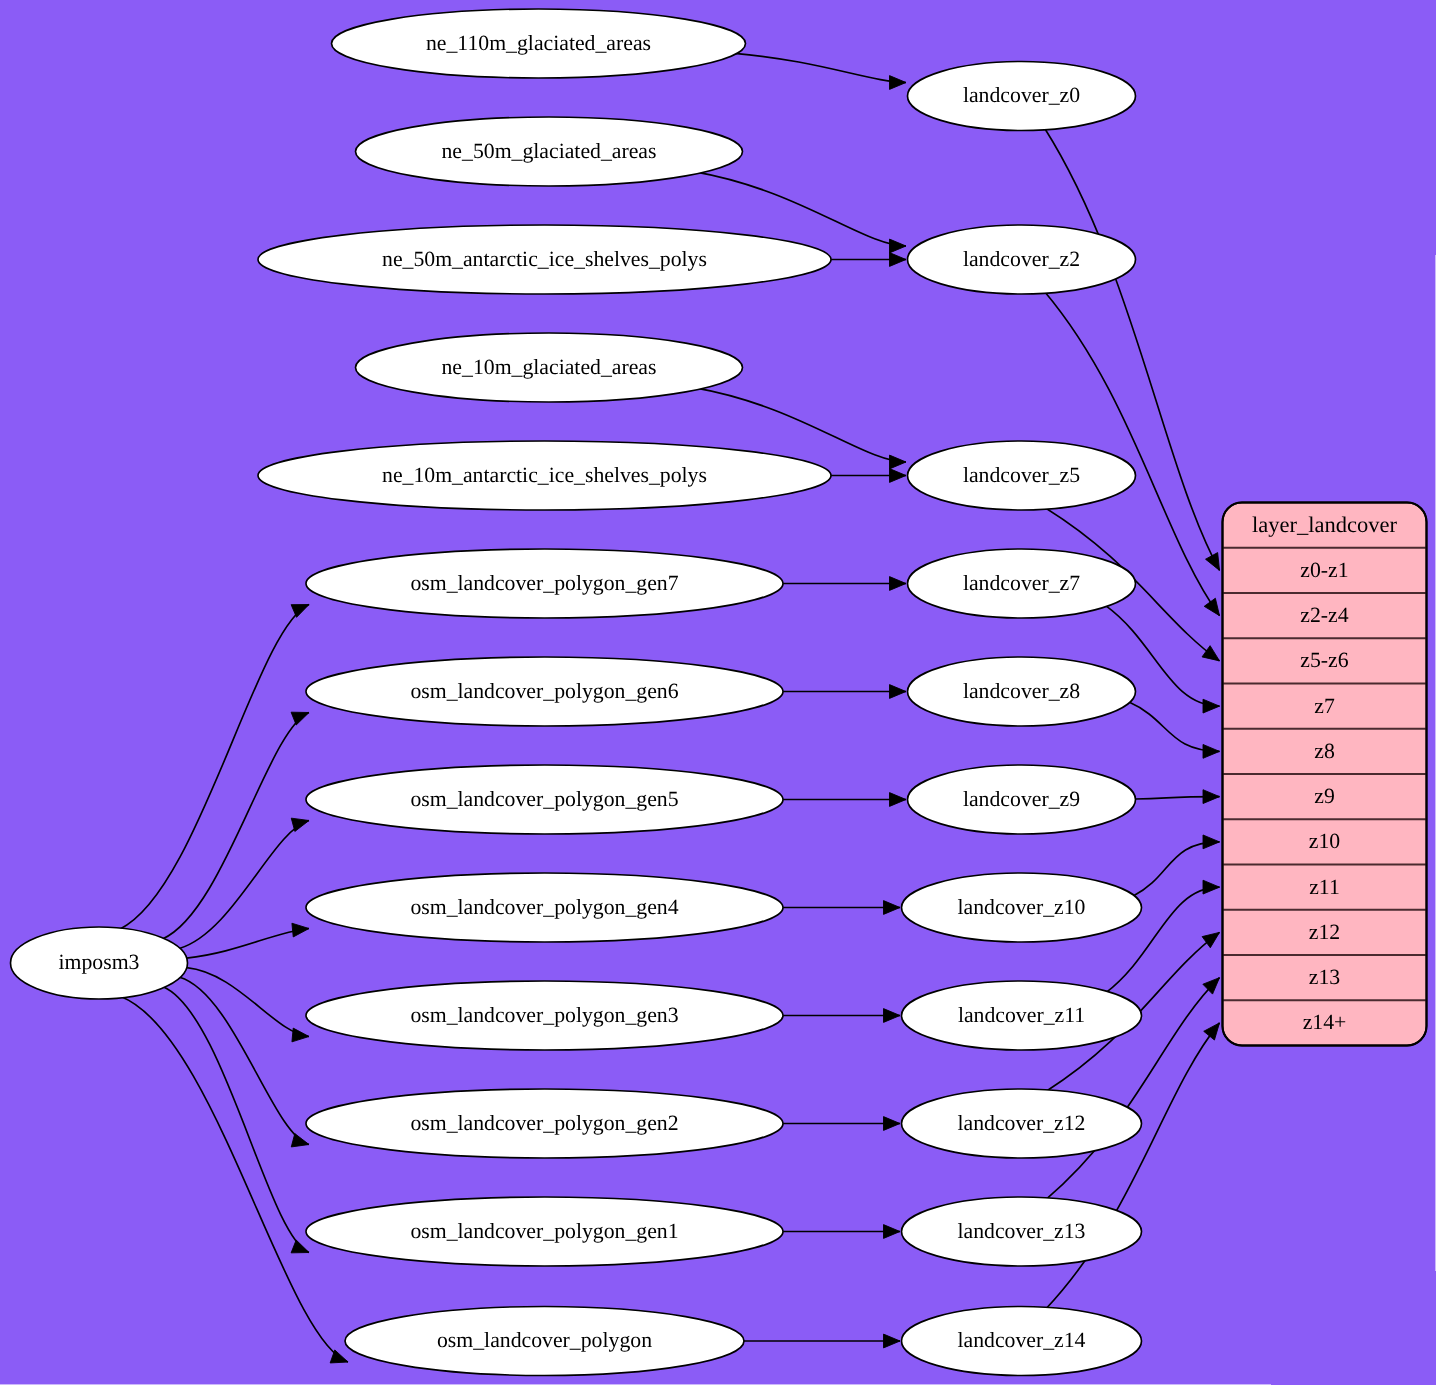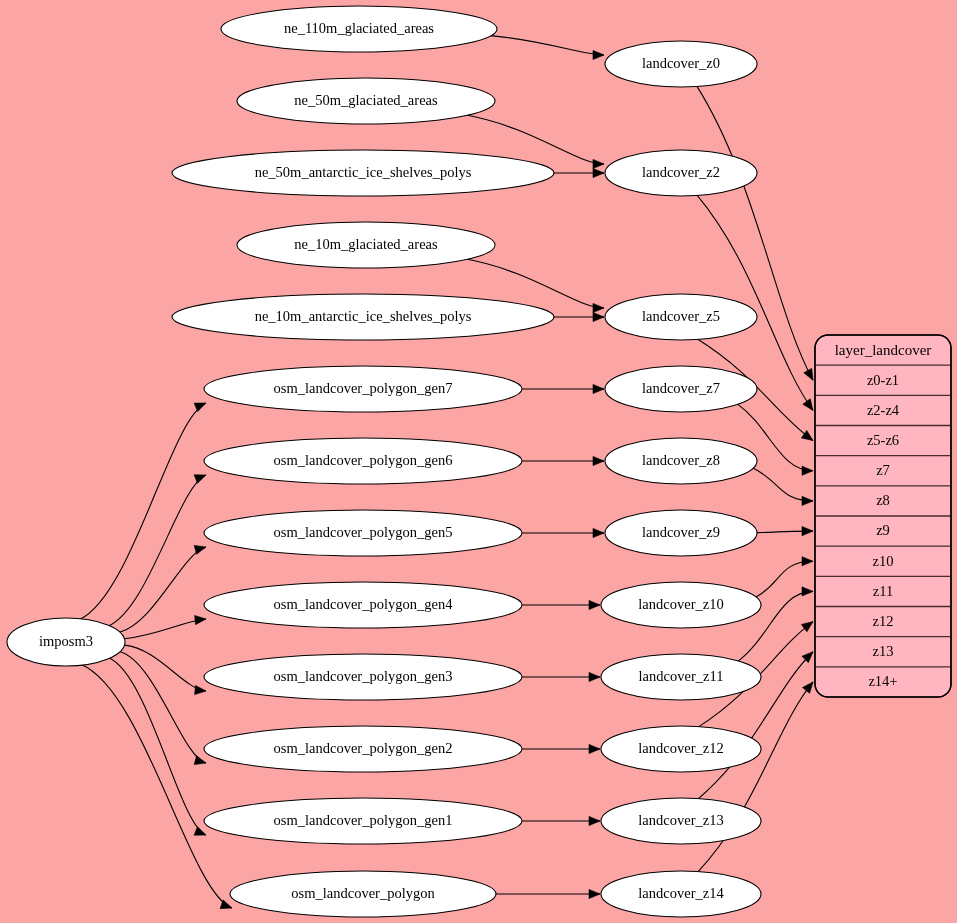--- a/index.html
+++ b/index.html
@@ -4,21 +4,21 @@
 <style>
   html, body {
     margin: 0;
     padding: 0;
     background: #ffffff;
   }
   #canvas-wrap {
     position: relative;
     width: 957px;
     height: 923px;
-    background: #fca5a5;
+    background: #8b5cf6;
     overflow: hidden;
     font-family: "Liberation Serif", "DejaVu Serif", serif;
   }
   svg#graph {
     display: block;
     width: 957px;
     height: 923px;
   }
   .node-ellipse {
     fill: #ffffff;

